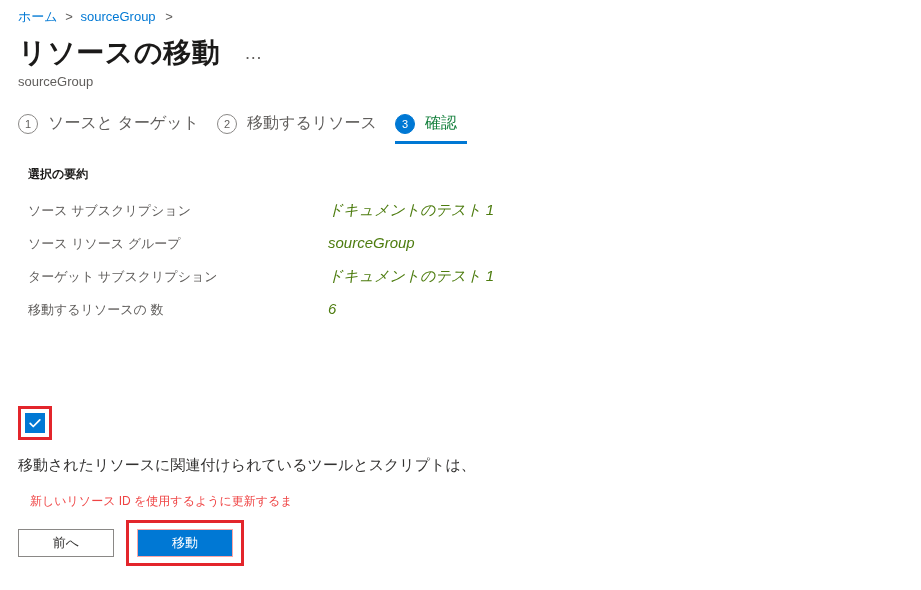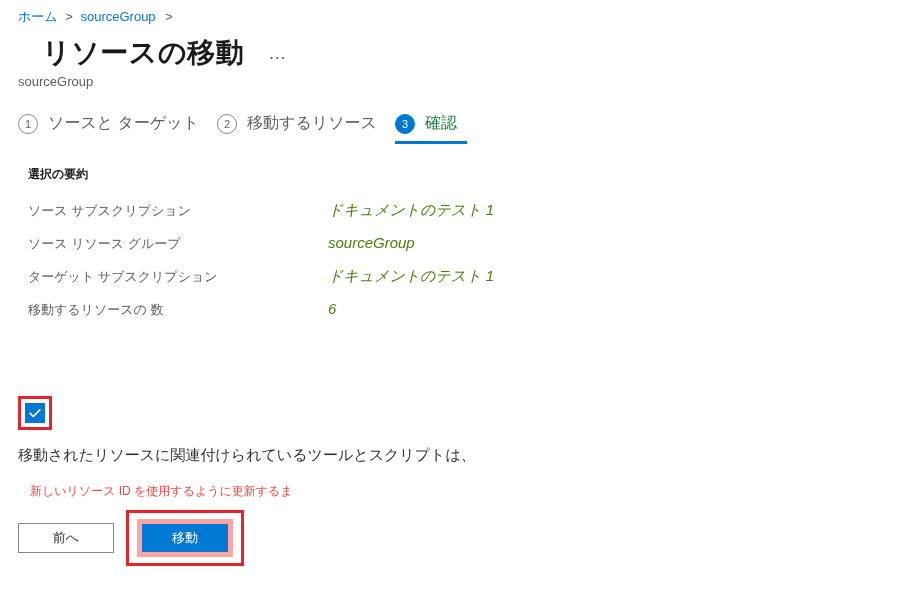--- a/index.html
+++ b/index.html
@@ -18,21 +18,20 @@
     font-size: 13px;
   }
   .breadcrumb a { color: #0078d4; text-decoration: none; }
   .breadcrumb .sep { color: #605e5c; margin: 0 4px; }
   .breadcrumb .chev { color: #605e5c; margin-left: 6px; }
   .title-row {
     padding: 6px 18px 0 18px;
     display: flex;
     align-items: center;
     gap: 20px;
-    margin-left: 24px;
   }
   .title-row h1 {
     font-size: 28px;
     font-weight: 600;
     color: #1b1a19;
     letter-spacing: 0.5px;
   }
   .title-row .more {
     color: #605e5c;
     font-size: 18px;
@@ -153,35 +152,35 @@
     align-items: center;
   }
   .btn {
     min-width: 96px;
     height: 28px;
     font-size: 13px;
     cursor: pointer;
     display: inline-flex;
     align-items: center;
     justify-content: center;
-    padding: 14px 18px;
+    padding: 4px 18px;
   }
   .btn-secondary {
     background: #fff;
     border: 1px solid #8a8886;
     color: #323130;
   }
   .btn-primary-wrap {
     border: 3px solid #e3252b;
     padding: 6px 8px;
     display: inline-flex;
   }
   .btn-primary {
     background: #0078d4;
-    border: 5px solid #fca5a5;
+    border: 1px solid #fca5a5;
     color: #fff;
   }
 </style>
 </head>
 <body>
 
 <div class="breadcrumb">
   <a href="#">ホーム</a>
   <span class="sep">&gt;</span>
   <a href="#">sourceGroup</a>

